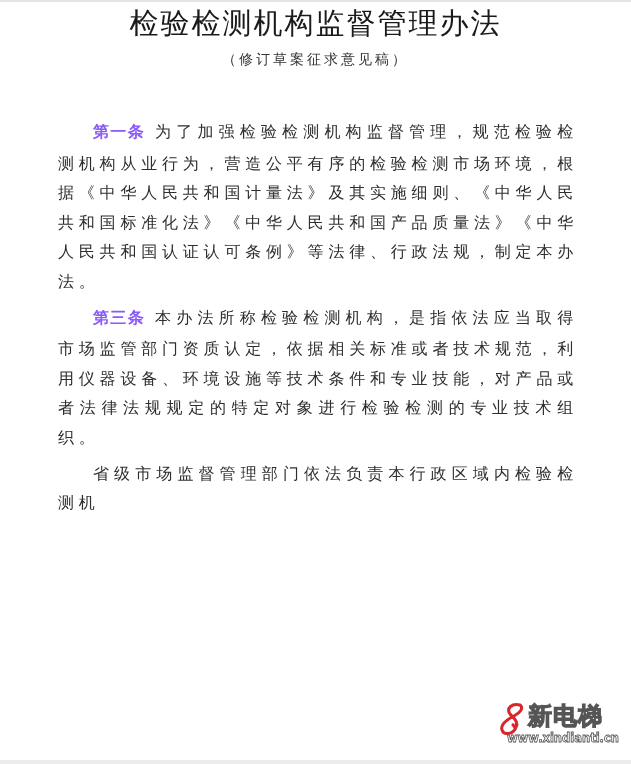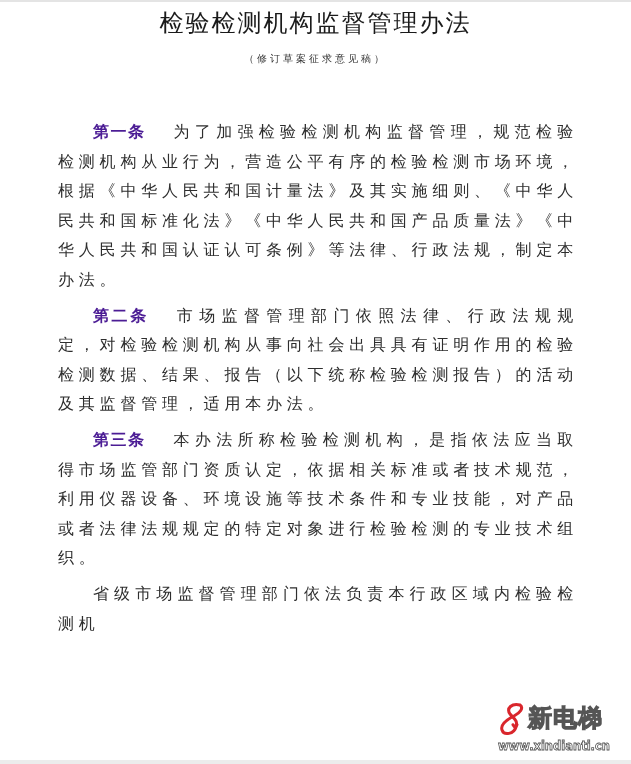--- a/index.html
+++ b/index.html
@@ -4,61 +4,60 @@
 <style>
   html, body { margin: 0; padding: 0; }
   body {
     width: 631px; height: 764px; background: #ffffff; overflow: hidden;
     position: relative; color: #2a2a2a;
   }
   .topline { position: absolute; left: 0; top: 0; width: 631px; height: 2px; background: #e4e4e4; }
   .bottomline { position: absolute; left: 0; bottom: 0; width: 631px; height: 4px; background: #ececec; }
   .title {
     position: absolute; left: 0; top: 6px; width: 631px; text-align: center;
-    font-family: "DejaVu Sans", sans-serif; font-size: 24px; letter-spacing: 2px;
+    font-family: "DejaVu Sans", sans-serif; font-size: 29px; letter-spacing: 2px;
     color: #1a1a1a; line-height: 34px;
   }
   .subtitle {
     position: absolute; left: 0; top: 47px; width: 631px; text-align: center;
-    font-family: "DejaVu Serif", serif; font-size: 10px; letter-spacing: 3px;
+    font-family: "DejaVu Serif", serif; font-size: 14px; letter-spacing: 3px;
     color: #333; line-height: 24px;
   }
   .doc {
     position: absolute; left: 58px; top: 117px; width: 520px;
     font-family: "DejaVu Serif", serif; font-size: 16px; line-height: 29.6px;
     letter-spacing: 4.8px; color: #2e2e2e;
   }
   .doc p { margin: 0 0 6px 0; text-indent: 35px; text-align: justify; }
-  .doc .art { font-family: Liberation Sans, sans-serif; font-weight: bold; letter-spacing: 1px; color: #4c1d95; margin-right: 28px; }
+  .doc .art { font-family: Liberation Mono, monospace; font-weight: bold; letter-spacing: 1px; color: #8b5cf6; margin-right: 10px; }
   .watermark {
     position: absolute; left: 498px; top: 700px; width: 130px; height: 58px;
   }
   .wm-logo { position: absolute; left: 0; top: 2px; width: 30px; height: 36px; }
   .wm-brand {
     position: absolute; left: 30px; top: 3px;
-    font-family: Liberation Sans, sans-serif; font-weight: bold; font-size: 24px; letter-spacing: 1px;
+    font-family: Liberation Mono, monospace; font-weight: bold; font-size: 24px; letter-spacing: 1px;
     color: #ffffff; -webkit-text-stroke: 1.2px #555; line-height: 30px;
   }
   .wm-url {
-    position: absolute; left: 0px; top: 38px; width: 130px; text-align: left;
+    position: absolute; left: 0px; top: 30px; width: 130px; text-align: center;
     font-family: "DejaVu Sans", sans-serif; font-weight: bold; font-size: 11.5px;
     color: #ffffff; -webkit-text-stroke: 0.8px #555; line-height: 16px;
   }
 </style>
 </head>
 <body>
 
 <div class="topline"></div>
 
 <div class="title">检验检测机构监督管理办法</div>
 <div class="subtitle">（修订草案征求意见稿）</div>
 
 <div class="doc">
   <p><span class="art">第一条</span><span>为了加强检验检测机构监督管理，规范检验检测机构从业行为，营造公平有序的检验检测市场环境，根据《中华人民共和国计量法》及其实施细则、《中华人民共和国标准化法》《中华人民共和国产品质量法》《中华人民共和国认证认可条例》等法律、行政法规，制定本办法。</span></p>
-  <p><span class="art">第二条</span><span>市场监督管理部门依照法律、行政法规规定，对检验检测机构从事向社会出具具有证明作用的检验检测数据、结果、报告（以下统称检验检测报告）的活动及其监督管理，适用本办法。</span></p>
   <p><span class="art">第三条</span><span>本办法所称检验检测机构，是指依法应当取得市场监管部门资质认定，依据相关标准或者技术规范，利用仪器设备、环境设施等技术条件和专业技能，对产品或者法律法规规定的特定对象进行检验检测的专业技术组织。</span></p>
   <p><span>省级市场监督管理部门依法负责本行政区域内检验检测机</span></p>
 </div>
 
 <div class="watermark">
   <svg class="wm-logo" viewBox="0 0 30 36">
     <path d="M22 3 C14 1 8 6 12 12 C16 17 20 18 18 25 C16 32 6 34 4 28 C2 22 10 17 16 14 C22 11 26 6 22 3 Z" fill="none" stroke="#d9262c" stroke-width="3"></path>
     <path d="M14 24 C12 21 16 20 17 23 C18 20 22 21 20 24 L17 28 Z" fill="#d9262c"></path>
   </svg>
   <div class="wm-brand">新电梯</div>

